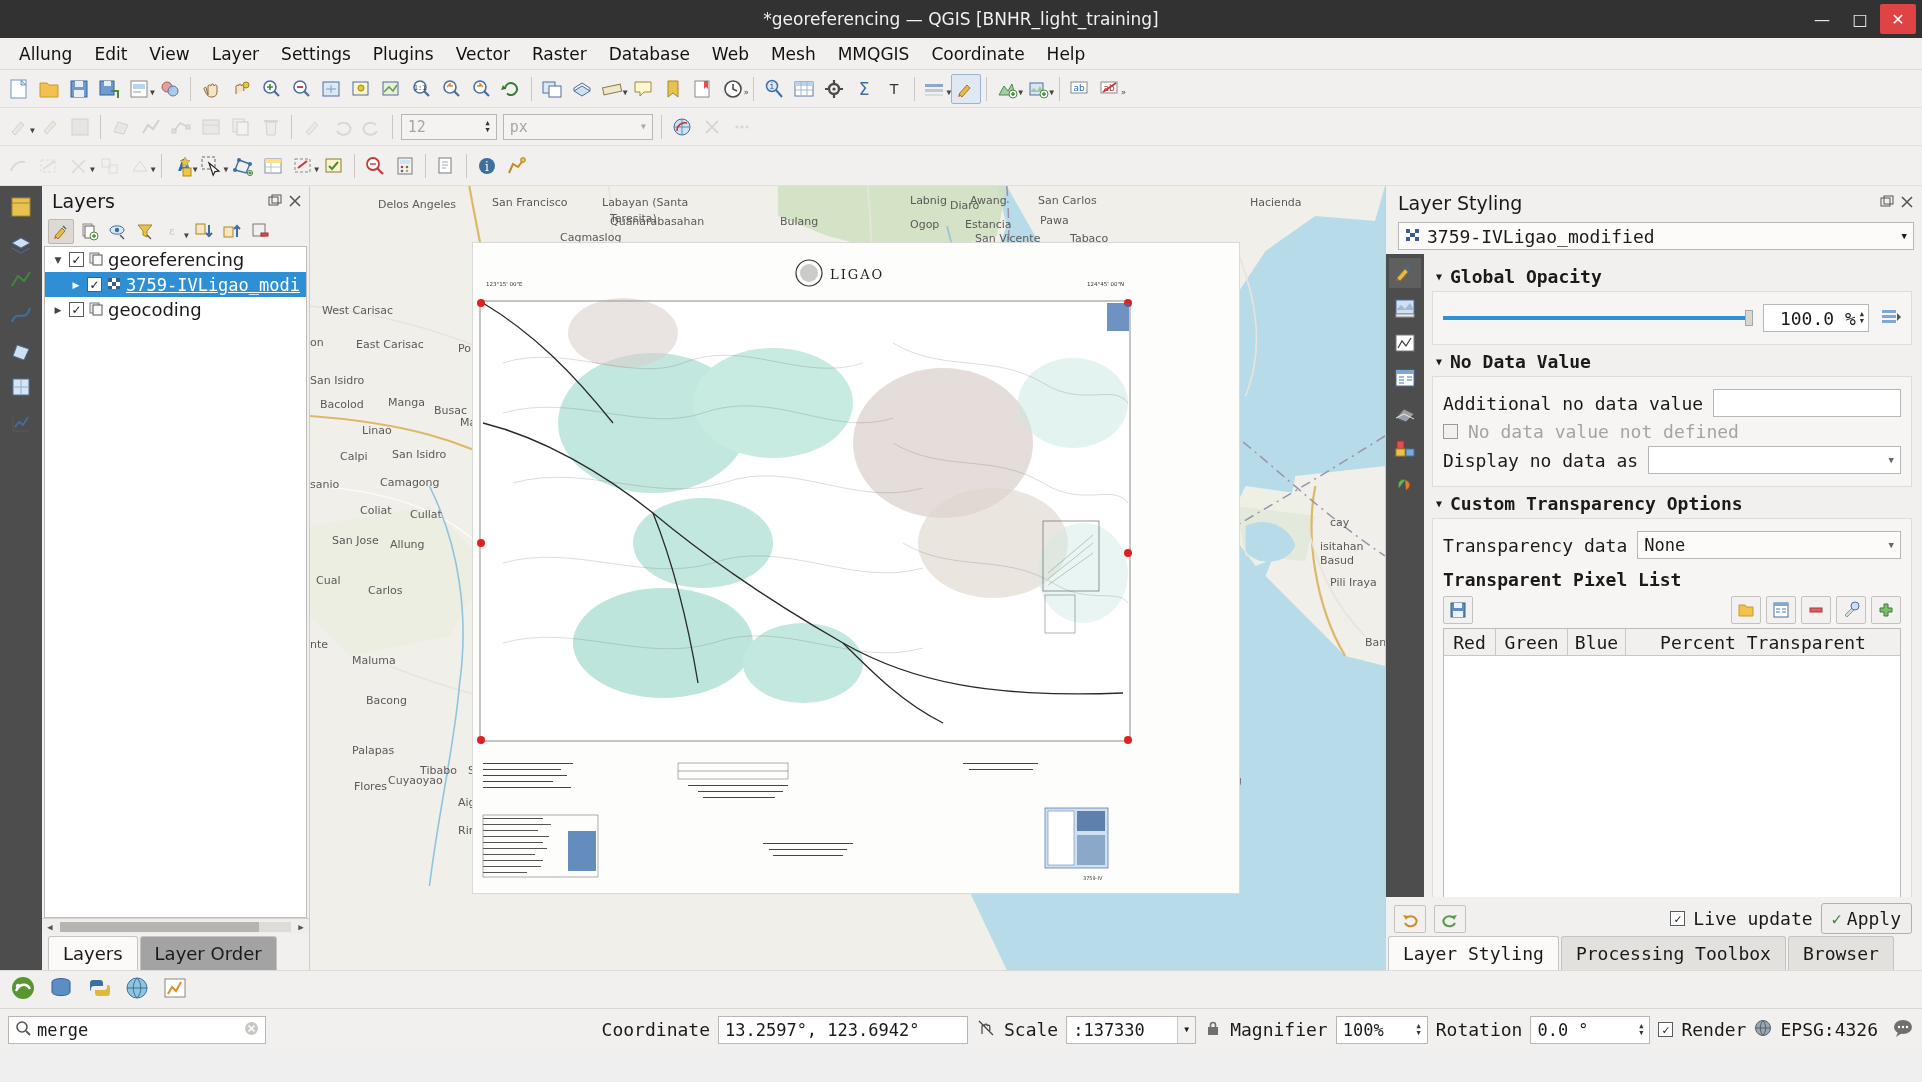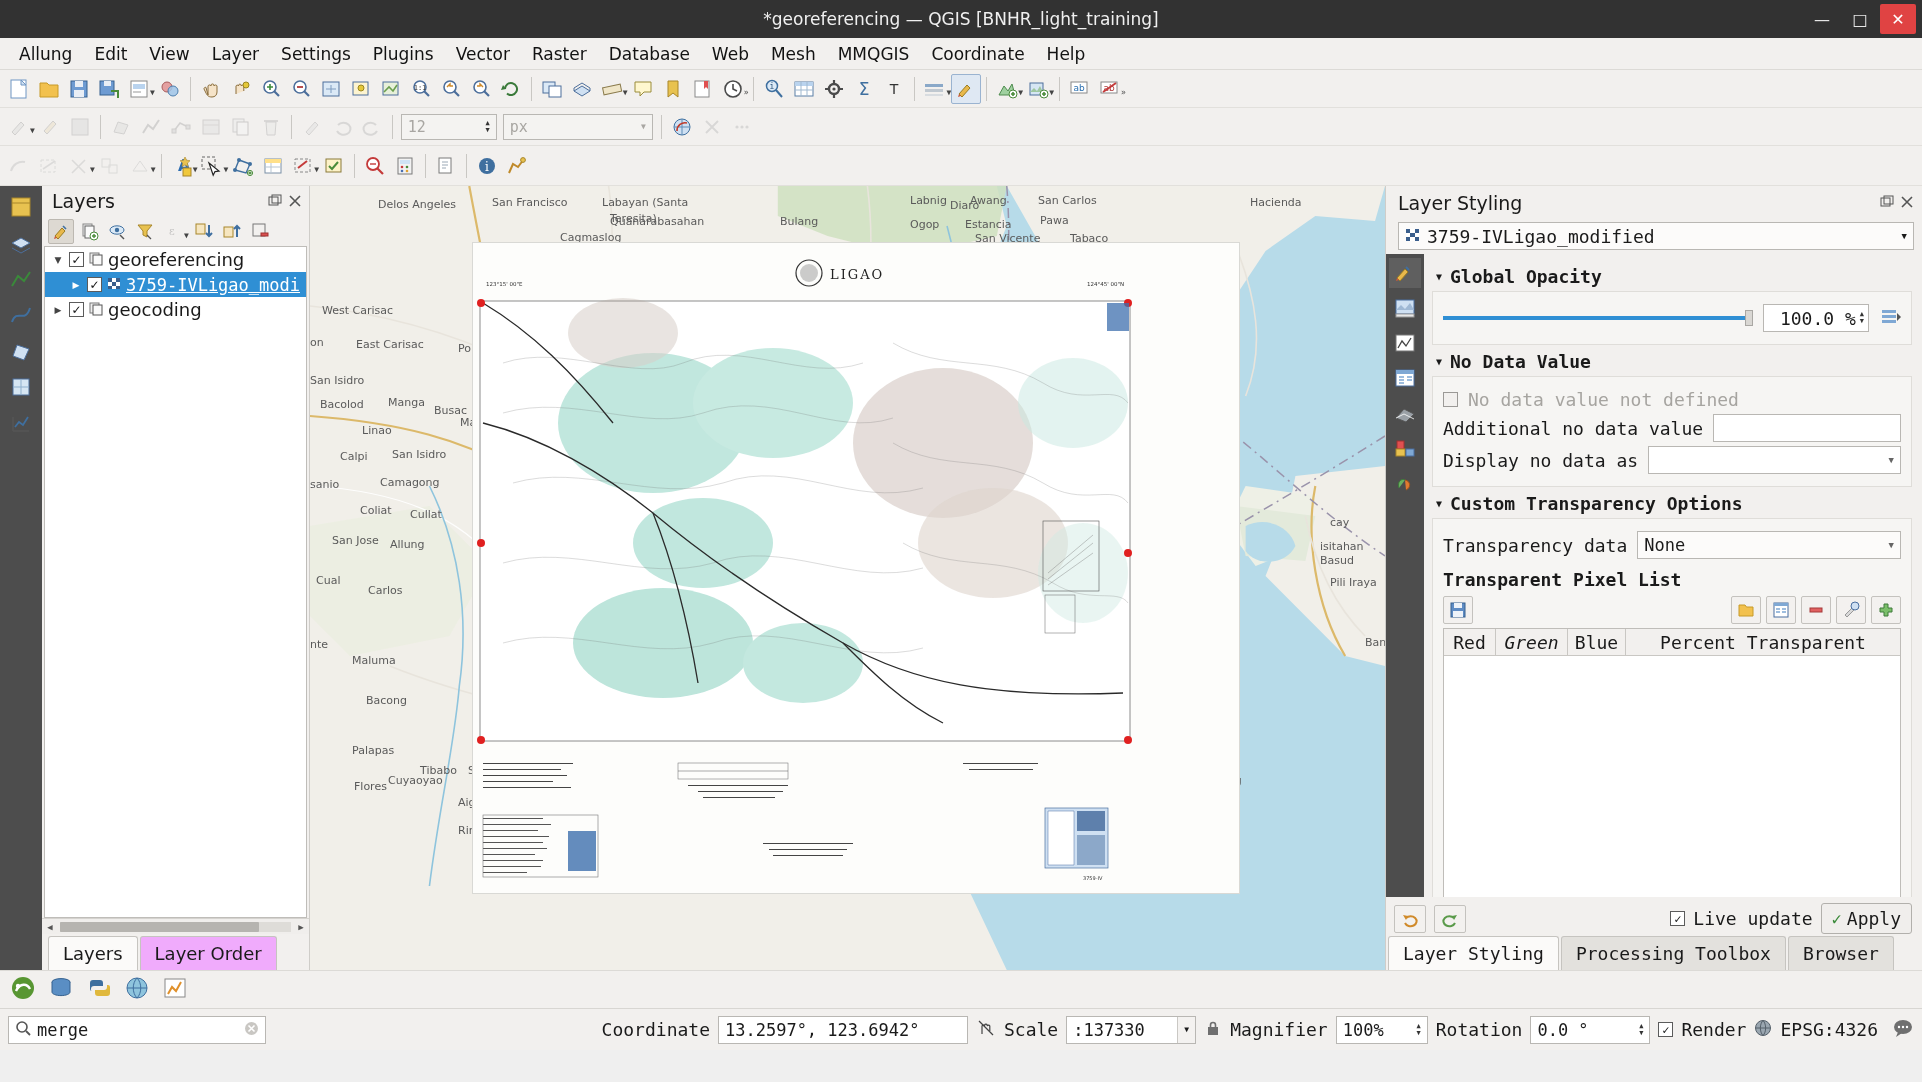--- a/index.html
+++ b/index.html
@@ -71,21 +71,21 @@
   .twist{ width:14px;text-align:center;font-size:9px;color:#444;}
   .trow.sel .twist{ color:#fff; }
   .cbx{ width:15px;height:15px;border:1px solid #5b5b5b;background:#fff;display:flex;align-items:center;
         justify-content:center;font-size:12px;color:#111; line-height:1;}
   .indent{ padding-left:24px; }
   .hscroll{ height:16px; background:#f0eeec; border-top:1px solid #d5d3cf; display:flex; align-items:center;}
   .hsarrow{ width:16px;text-align:center;font-size:9px;color:#555;}
   .hsbar{ flex:1; height:10px; background:#dedcd8; margin:0 2px; position:relative;}
   .hsthumb{ position:absolute; left:0; top:0; height:10px; width:86%; background:#b6b4b0; border-radius:1px;}
   .lyrtabs{ height:36px; display:flex; align-items:flex-end; padding-left:6px; gap:2px; }
-  .lyrtab{ padding:6px 14px; font-size:18px; background:#f0abfc; border:1px solid #c6c4c0; border-bottom:none;
+  .lyrtab{ padding:6px 14px; font-size:18px; background:#a3a3a3; border:1px solid #c6c4c0; border-bottom:none;
       border-radius:3px 3px 0 0; font-family:"DejaVu Sans","Liberation Sans",sans-serif;}
   .lyrtab.on{ background:#fbfaf9; }
   
   .canvas{ flex:1; position:relative; overflow:hidden; background:#b9dcea;}
   
   .stylepanel{ width:537px; background:#f2f0ee; display:flex; flex-direction:column; border-left:1px solid #cfcdc9;}
   .sp-hdr{ height:34px; display:flex;align-items:center; padding:0 8px 0 12px;}
   .sp-hdr .ttl{ flex:1; font-size:19px; font-family:"DejaVu Sans","Liberation Sans",sans-serif;}
   .sp-layerrow{ padding:2px 8px 4px 12px; }
   .sp-combo{
@@ -1131,26 +1131,26 @@
                 </svg></span>
           </div>
         </div>
 
         <div class="grp-title">
           <span class="tri">▼</span>
           <span>No Data Value</span>
         </div>
         <div class="grp-box">
           <div class="row">
+            <span class="lbl">Additional no data value</span>
+            <span class="tinput"></span>
+          </div>
+          <div class="row">
             <span class="cbx2"></span>
             <span class="lbl dis">No data value not defined</span>
-          </div>
-          <div class="row">
-            <span class="lbl">Additional no data value</span>
-            <span class="tinput"></span>
           </div>
           <div class="row">
             <span class="lbl">Display no data as</span>
             <span class="tselect empty">
               <span></span>
               <span style="font-size:9px;color:#666;">▼</span>
             </span>
           </div>
         </div>
 
@@ -1203,21 +1203,21 @@
               </div>
             <div class="pbtnsq">
                 <svg width="18" height="18">
                   <path d="M7 3h4v4h4v4h-4v4H7v-4H3V7h4z" fill="#7bbf6a" stroke="#3e7a3a"></path>
                 </svg>
               </div>
           </div>
           <div class="tbl">
             <div class="tblhdr">
               <div class="th" style="width:52px;">Red</div>
-              <div class="th" style="width:72px;font-style:italic;">Green</div>
+              <div class="th" style="width:72px;">Green</div>
               <div class="th" style="width:58px;">Blue</div>
               <div class="th" style="flex:1;border-right:none;">Percent Transparent</div>
             </div>
             <div></div>
           </div>
         </div>
       </div>
     </div>
     <div class="sp-foot">
       <div class="footrow">

